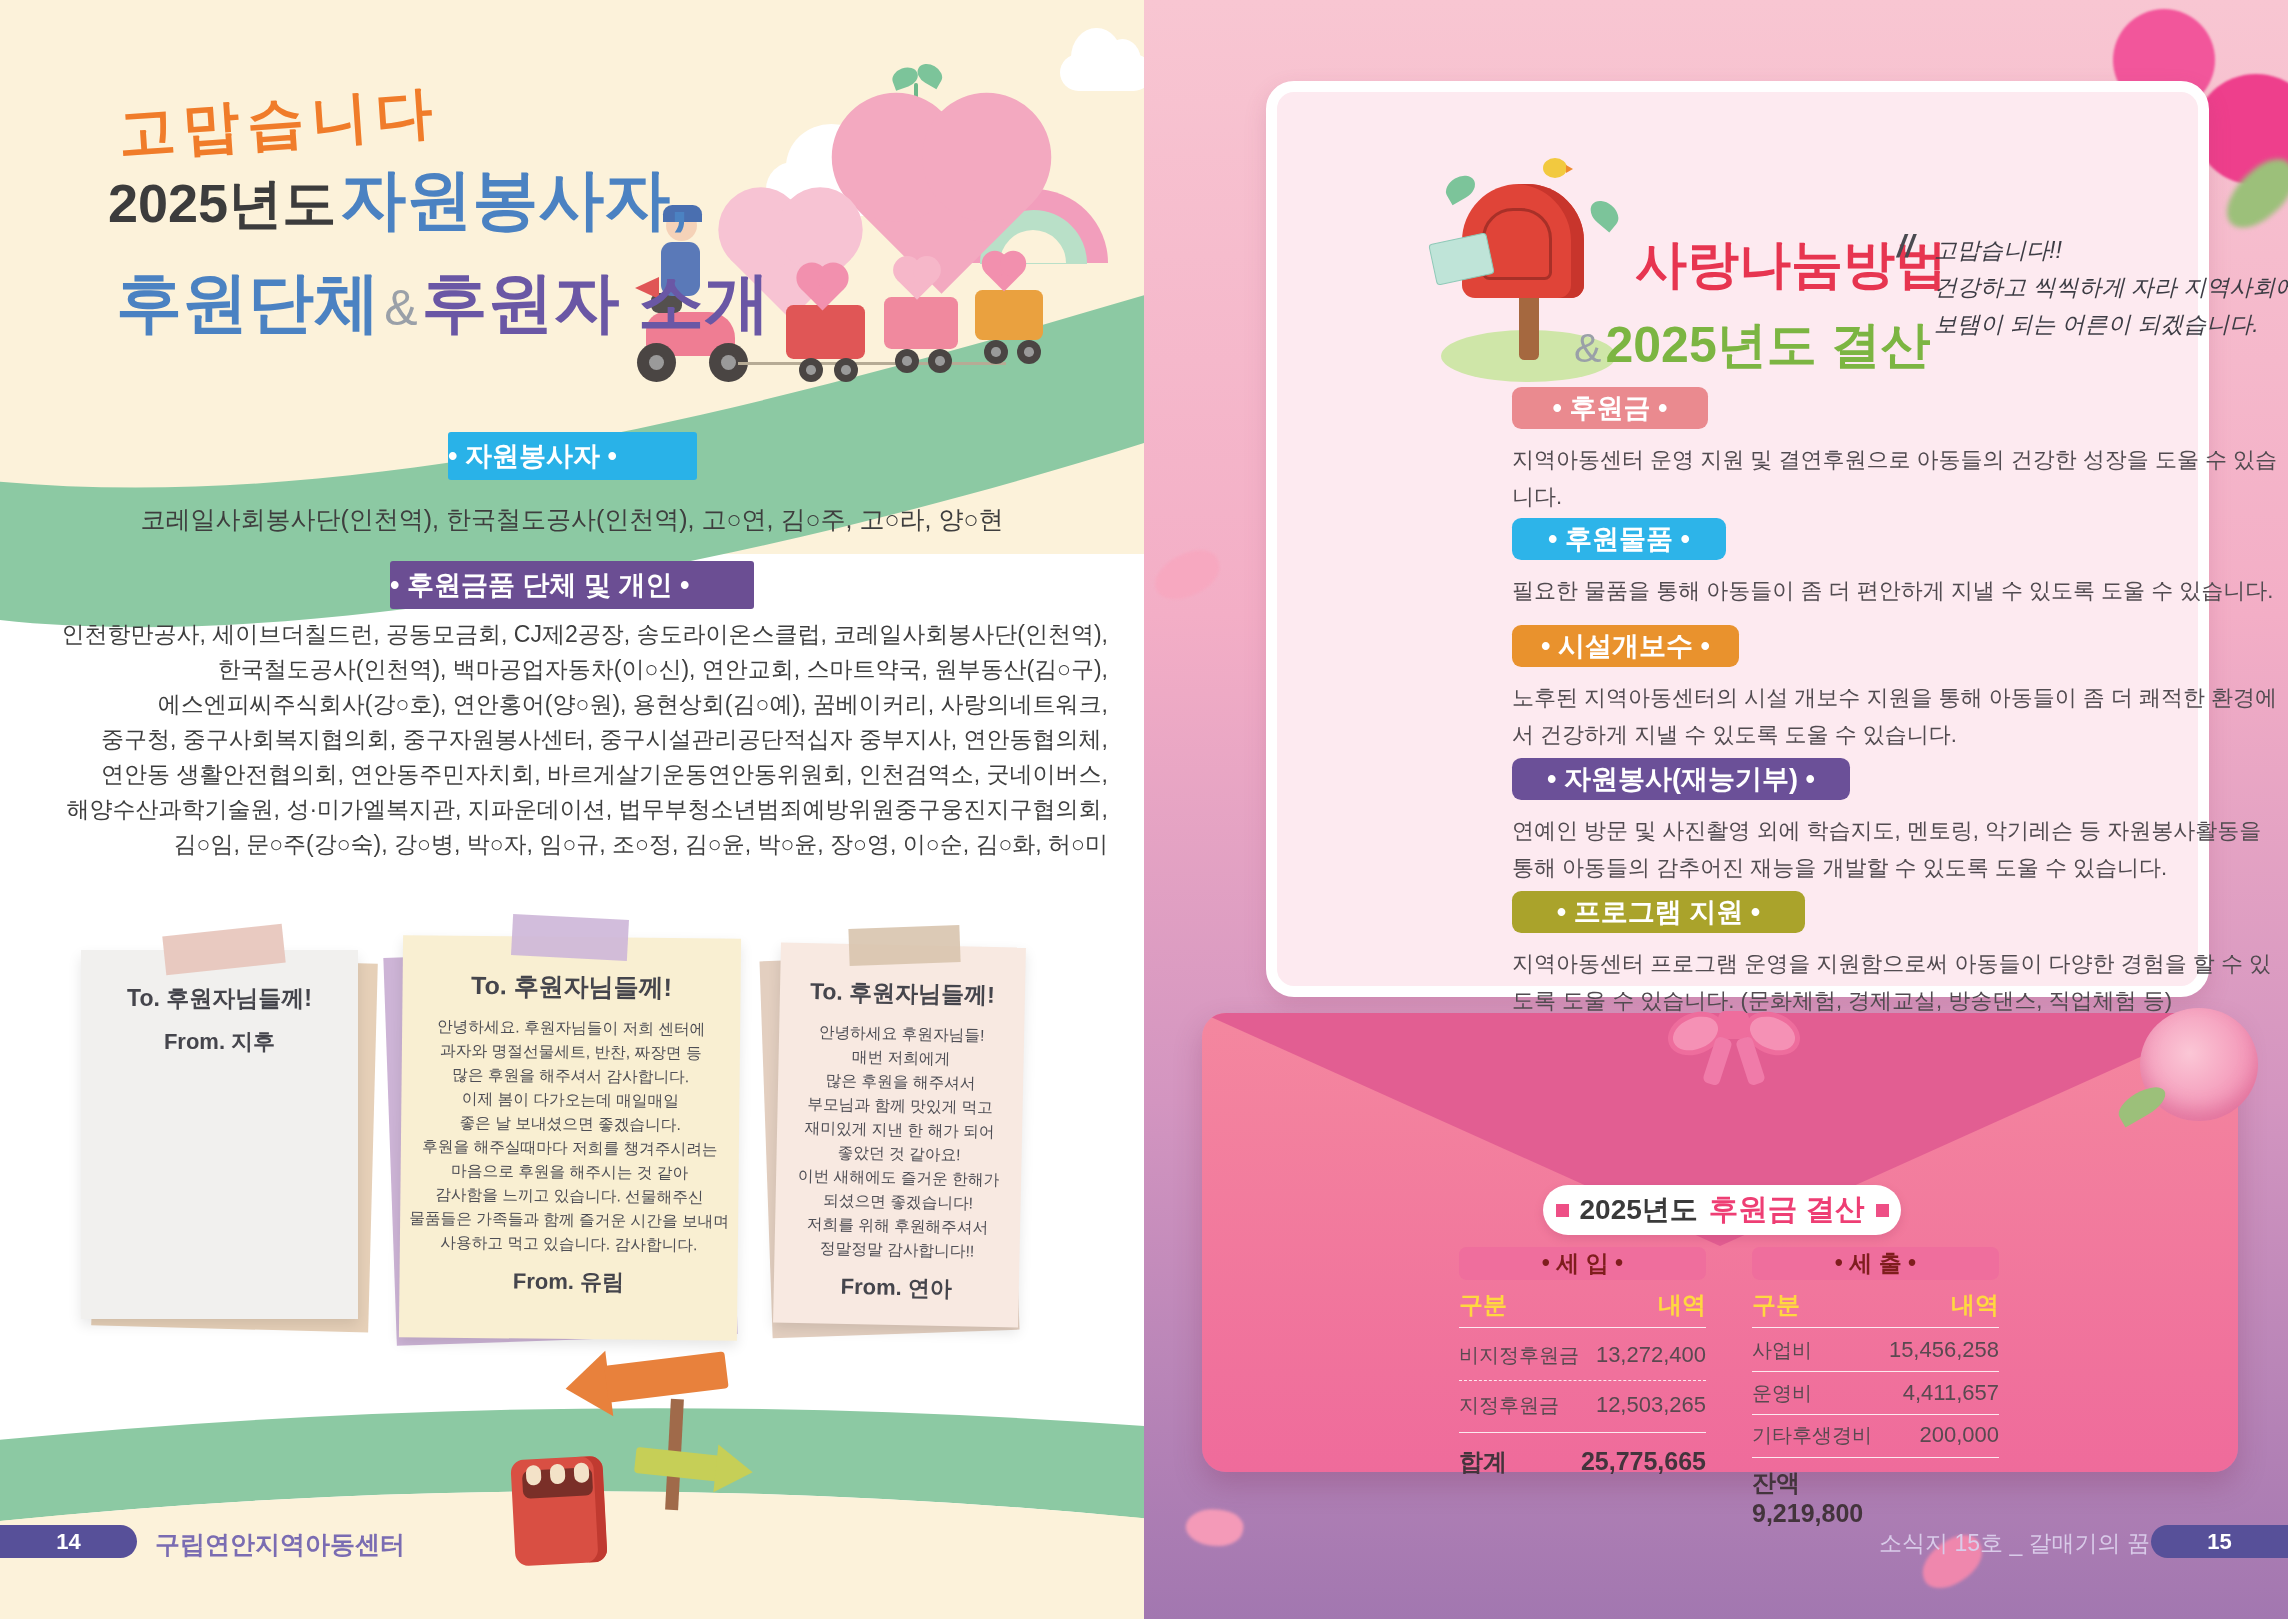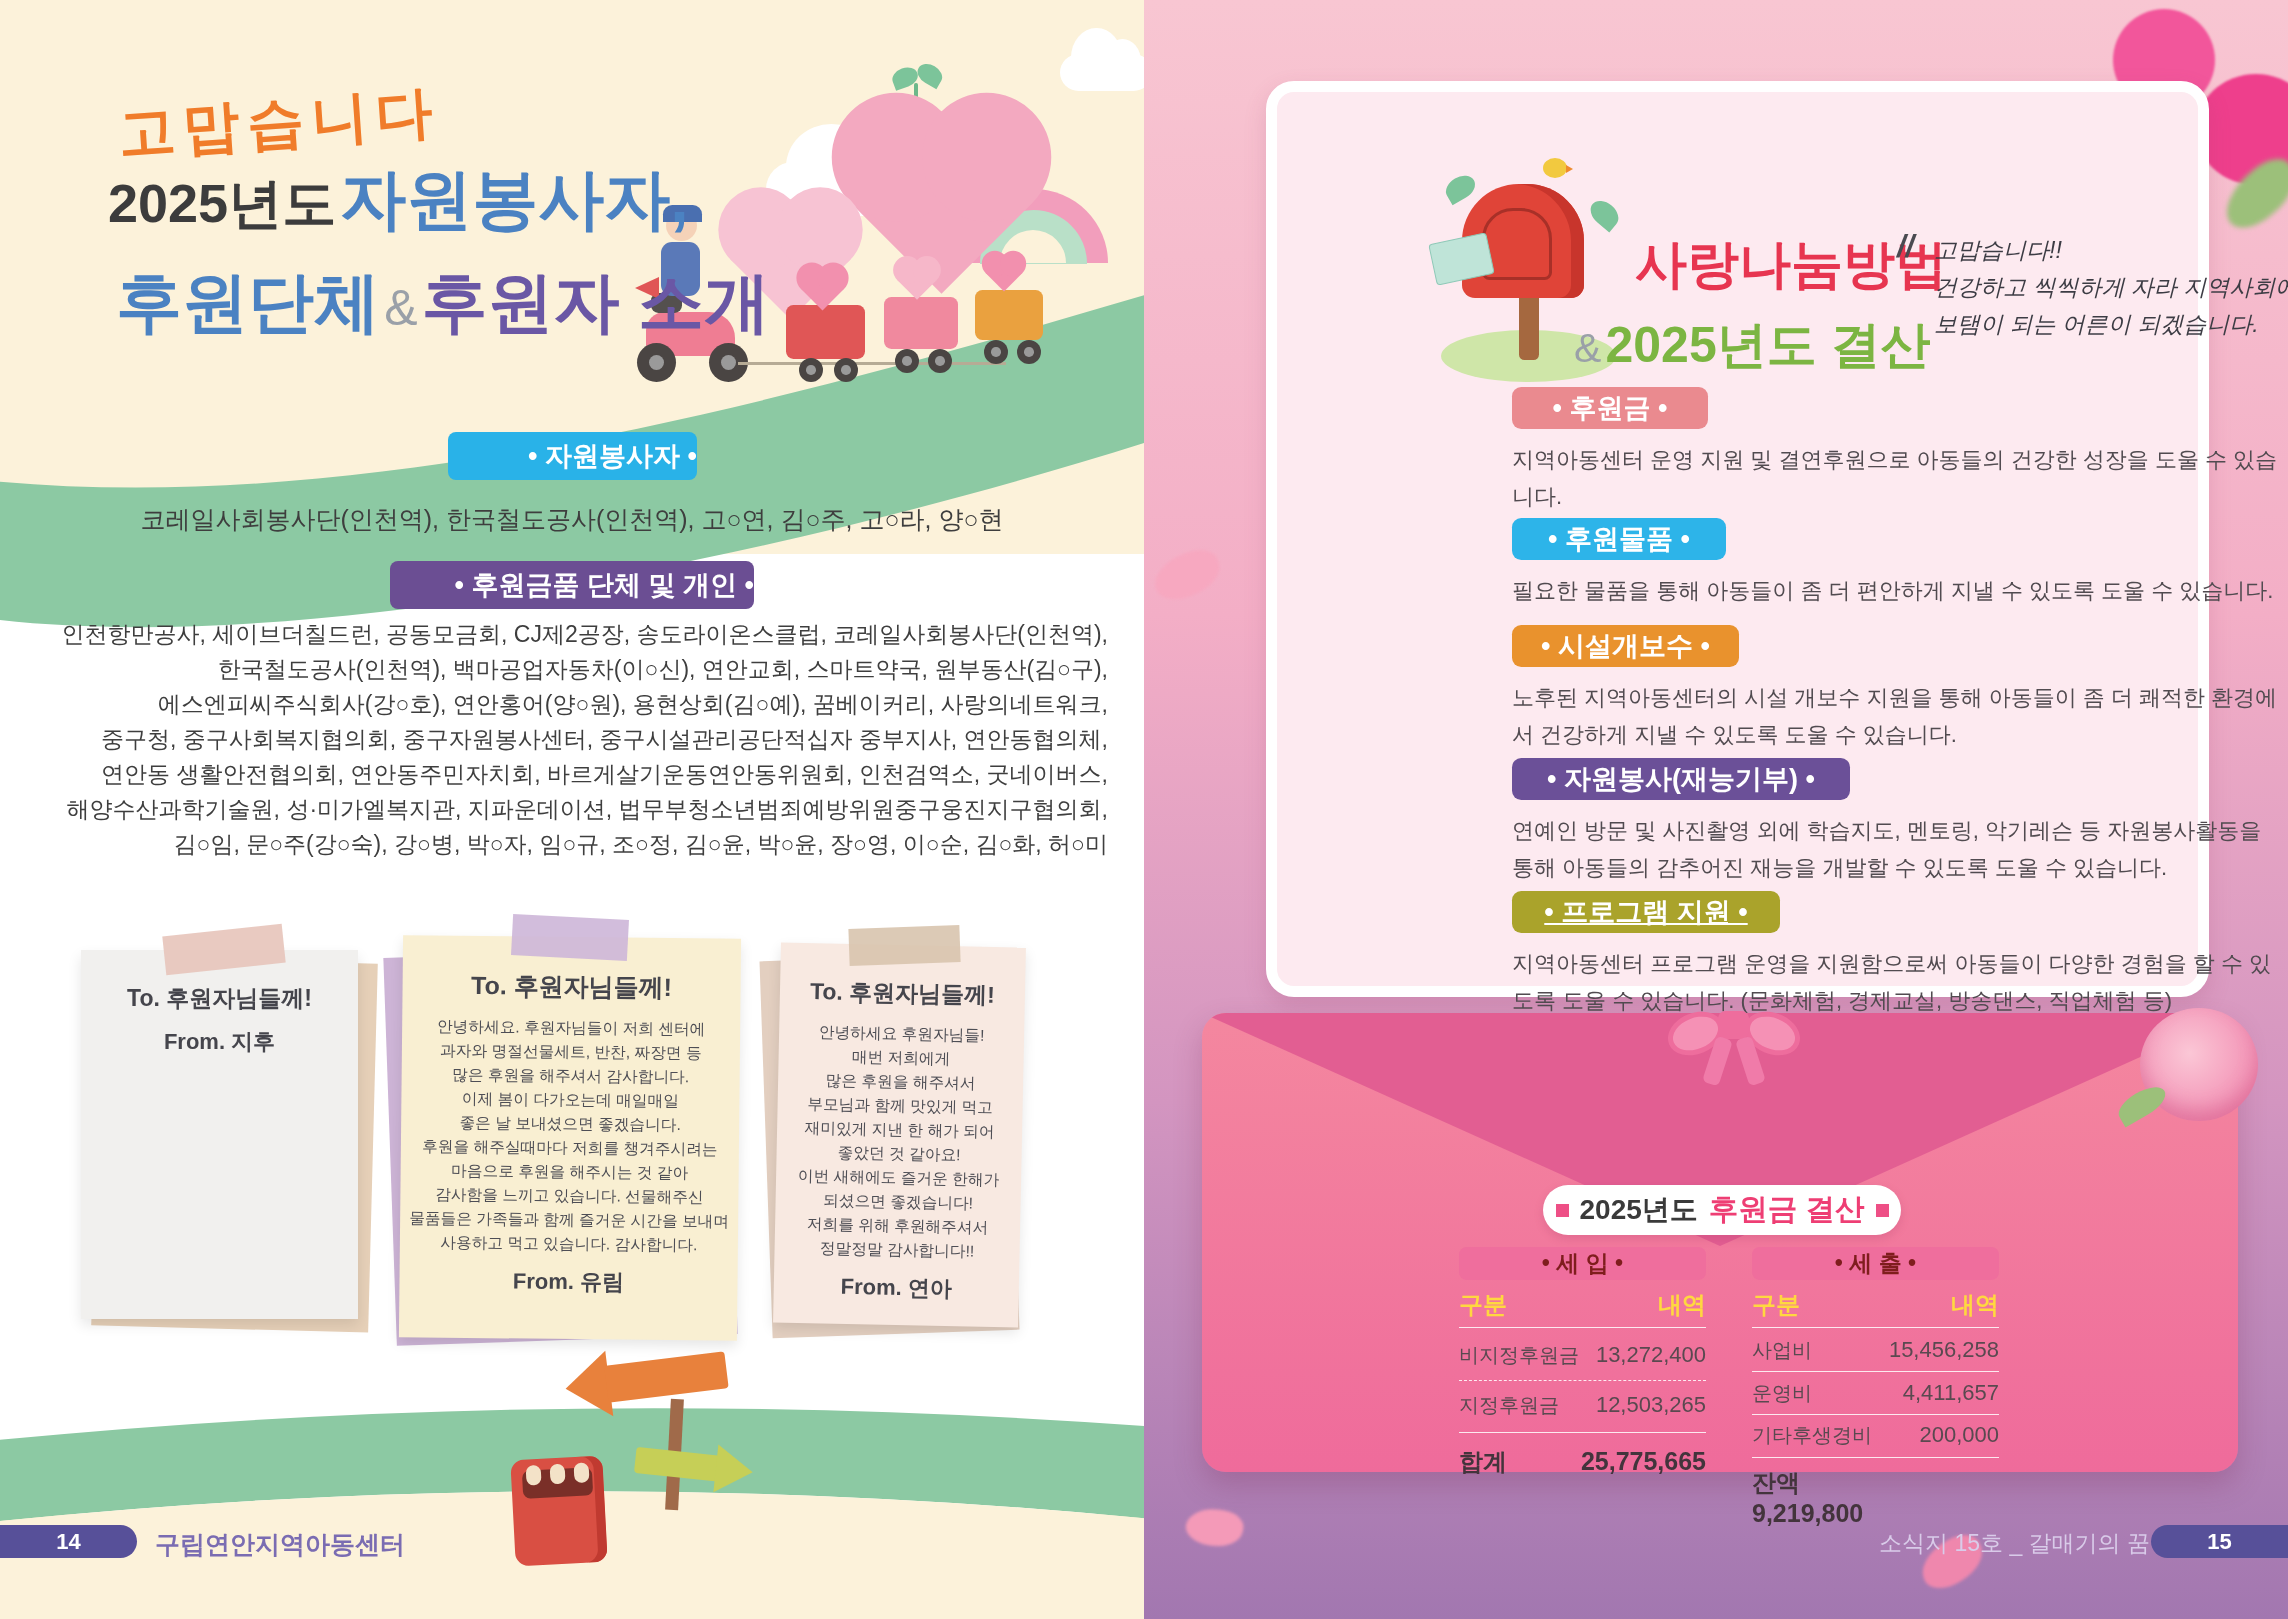--- a/index.html
+++ b/index.html
@@ -14,21 +14,21 @@
   .band-svg { position:absolute; left:0; width:1144px; }
 
   .thanks { position:absolute; left:118px; top:85px; font-size:57px; font-weight:800; color:#f07c2a; transform:rotate(-4deg); letter-spacing:7.4px; }
   .title-l1 { position:absolute; left:108px; top:155px; white-space:nowrap; }
   .title-l2 { position:absolute; left:116px; top:238px; white-space:nowrap;margin-top:20px; }
   .t-year { font-size:54px; font-weight:800; color:#3c3c3c; }
   .t-blue { font-size:66px; font-weight:800; color:#4b82c2; }
   .t-amp  { font-size:50px; font-weight:400; color:#9aa0a8; }
   .t-purp { font-size:66px; font-weight:800; color:#6a57a5; }
 
-  .badge { position:absolute; color:#fff; font-weight:700; text-align:right; border-radius:8px; }
+  .badge { position:absolute; color:#fff; font-weight:700; text-align:left; border-radius:3px; }
   .badge-vol { left:448px; top:432px; width:249px; height:48px; line-height:48px; font-size:27px; background:#29b2e8; }
   .badge-don { left:390px; top:561px; width:364px; height:48px; line-height:48px; font-size:27px; background:#6b4e93; }
 
   .vol-line { position:absolute; left:46px; top:503px; width:1052px; text-align:center; font-size:25px; color:#3e3e3e; white-space:nowrap; }
   .donor-lines { position:absolute; left:37px; top:617px; width:1071px; text-align:right; }
   .donor-lines div { font-size:23px; line-height:35px; color:#3e3e3e; white-space:nowrap; }
 
   
   .note { position:absolute; }
   .note .back { position:absolute; }
@@ -330,21 +330,21 @@
 
       <div class="sec-badge" style="top:426px;width:214px;background:#2db4e9;">• 후원물품 •</div>
       <div class="sec-desc" style="top:480px;">필요한 물품을 통해 아동들이 좀 더 편안하게 지낼 수 있도록 도울 수 있습니다.</div>
 
       <div class="sec-badge" style="top:533px;width:227px;background:#e9922d;">• 시설개보수 •</div>
       <div class="sec-desc" style="top:587px;">노후된 지역아동센터의 시설 개보수 지원을 통해 아동들이 좀 더 쾌적한 환경에서 건강하게 지낼 수 있도록 도울 수 있습니다.</div>
 
       <div class="sec-badge" style="top:666px;width:338px;background:#6b5098;">• 자원봉사(재능기부) •</div>
       <div class="sec-desc" style="top:720px;">연예인 방문 및 사진촬영 외에 학습지도, 멘토링, 악기레슨 등 자원봉사활동을 통해 아동들의 감추어진 재능을 개발할 수 있도록 도울 수 있습니다.</div>
 
-      <div class="sec-badge" style="top:799px;width:268px;background:#aaa32b;text-decoration:underline;">• 프로그램 지원 •</div>
+      <div class="sec-badge" style="top:799px;width:293px;background:#aaa32b;">• 프로그램 지원 •</div>
       <div class="sec-desc" style="top:853px;">지역아동센터 프로그램 운영을 지원함으로써 아동들이 다양한 경험을 할 수 있도록 도울 수 있습니다. (문화체험, 경제교실, 방송댄스, 직업체험 등)</div>
     </div>
 
     <div class="envelope">
       <div class="env-flap"></div>
       <div class="bow">
         <div class="loop" style="left:5.5px;top:14.8px;transform:rotate(-22deg);"></div>
         <div class="loop" style="left:83px;top:14.8px;transform:rotate(22deg);"></div>
         <div class="knot"></div>
         <div class="tail" style="left:48px;top:39px;transform:rotate(18deg);"></div>

